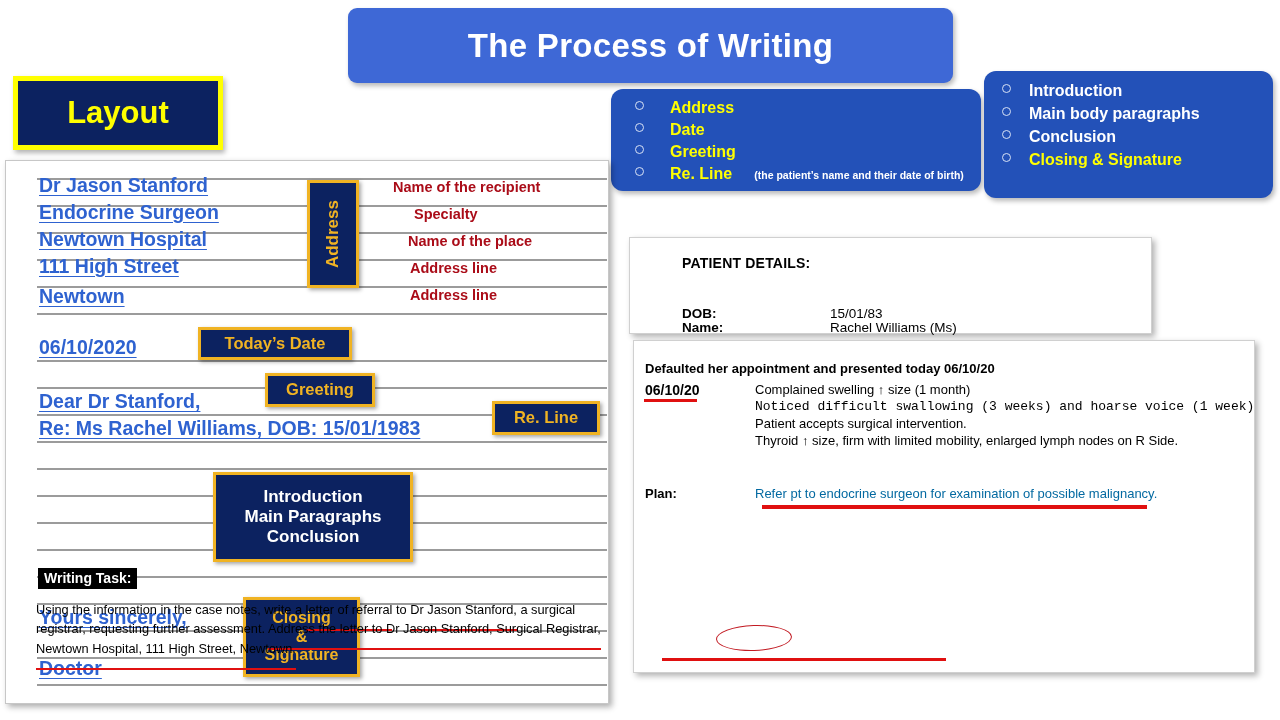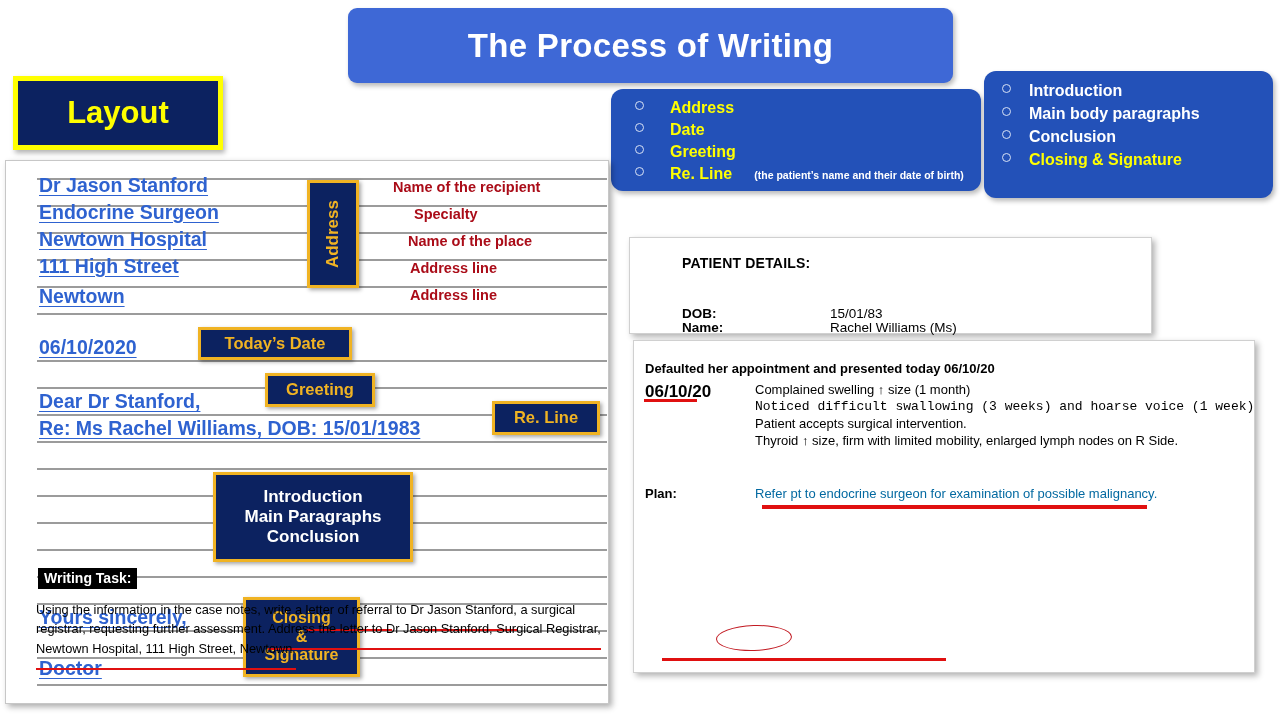--- a/index.html
+++ b/index.html
@@ -217,21 +217,21 @@
   #cn-headline {
     position: absolute;
     left: 11px; top: 20px;
     font-size: 13px;
     font-weight: bold;
     color: #000;
   }
   #cn-date {
     position: absolute;
     left: 11px; top: 41px;
-    font-size: 17px;
+    font-size: 14px;
     font-weight: bold;
     color: #000;
   }
   #cn-date-underline {
     position: absolute;
     left: 10px; top: 58px;
     width: 53px; height: 3px;
     background: #e01010;
   }
   .cn-entry {

